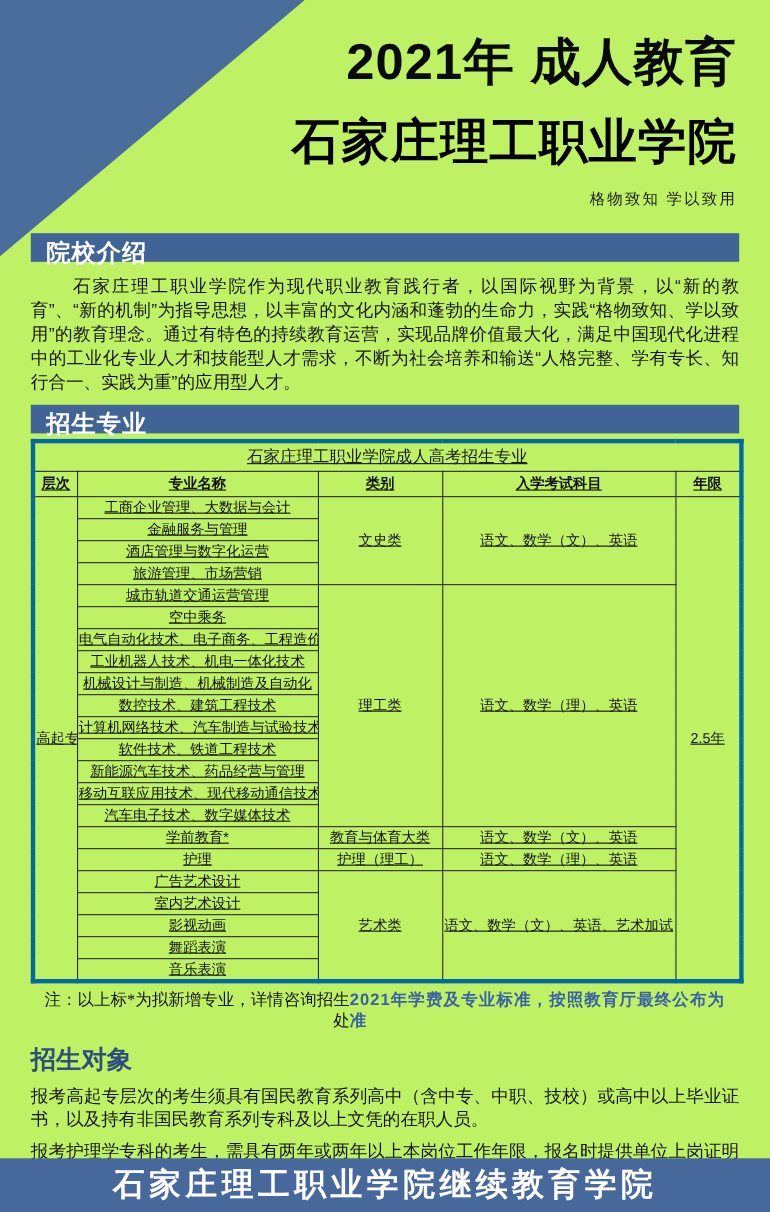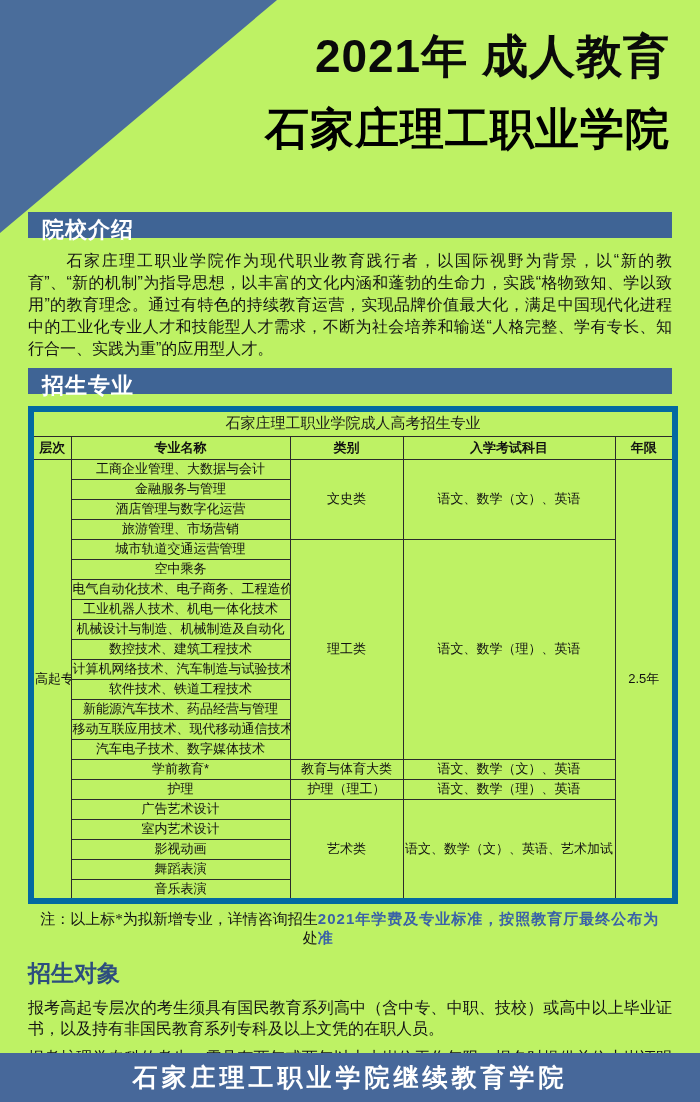--- a/index.html
+++ b/index.html
@@ -22,52 +22,54 @@
     margin:0 28px; height:26px; line-height:36px; background:#3f6495;
     color:#fff; font-size:22px; font-weight:bold; padding-left:14px; letter-spacing:1px;
   }
   .bar-intro { margin-top:0; }
   .intro-text {
     margin:12px 28px 0; font-size:16px; line-height:22px; text-align:justify;
     text-indent:2.4em; color:#141414;
   }
   .bar-majors { margin-top:8px; }
   table.majors {
-    width:644px; margin:12px 28px 0; border-collapse:collapse; table-layout:fixed;
-    border:6px solid #0369a1;
+    width:644px; margin:5px 28px 0; border-collapse:collapse; table-layout:fixed;
+    border:4px solid #0369a1;
+    text-decoration:underline;
   }
   table.majors td { border:1px solid #2b2b2b; text-align:center; vertical-align:middle; padding:0 1px; overflow:hidden; white-space:nowrap; }
   td.t-title { height:27px; font-family:"Liberation Serif","DejaVu Serif",serif; font-size:15px; color:#1a1a1a; }
   tr.t-head td { height:23px; font-size:13px; font-weight:bold; }
   tr.t-row td { height:20px; font-size:13px; }
   td.level-cell { font-size:13px; }
   td.category-cell { font-size:13.5px; }
   td.subjects-cell { font-size:14px; }
   td.duration-cell { font-size:15px; }
   .note-line { margin:6px 28px 0; display:flex; justify-content:space-between; align-items:baseline; }
   .note-left { font-family:"Liberation Serif","DejaVu Serif",serif; font-size:15px; color:#141414;text-align:right; }
   .note-right { font-size:15px; font-weight:bold; color:#3a61a8; letter-spacing:1px; }
   .audience-heading { margin:10px 28px 0; font-size:23px; font-weight:800; color:#2d4e7e; }
   .audience-text { margin:8px 28px 0; font-size:16px; line-height:21px; text-align:justify; color:#141414; }
   .footer-bar {
     position:absolute; left:0; bottom:0; width:700px; height:49px; line-height:49px;
-    background:#47689a; color:#fff; text-align:center; font-size:25px; font-weight:bold;
+    background:#47689a; color:#fff; text-align:center; font-size:29px; font-weight:bold;
     letter-spacing:4px;
   }
 </style>
 </head>
 <body>
 
 <div class="page">
 
   <div class="triangle"></div>
 
   <div class="header">
     <div class="line1">2021年 成人教育</div>
     <div class="line2">石家庄理工职业学院</div>
+    <div class="motto">格物致知  学以致用</div>
   </div>
 
   <div class="section-bar bar-intro">院校介绍</div>
 
   <p class="intro-text">石家庄理工职业学院作为现代职业教育践行者，以国际视野为背景，以“新的教育”、“新的机制”为指导思想，以丰富的文化内涵和蓬勃的生命力，实践“格物致知、学以致用”的教育理念。通过有特色的持续教育运营，实现品牌价值最大化，满足中国现代化进程中的工业化专业人才和技能型人才需求，不断为社会培养和输送“人格完整、学有专长、知行合一、实践为重”的应用型人才。</p>
 
   <div class="section-bar bar-majors">招生专业</div>
 
   <table class="majors">
     <colgroup>

